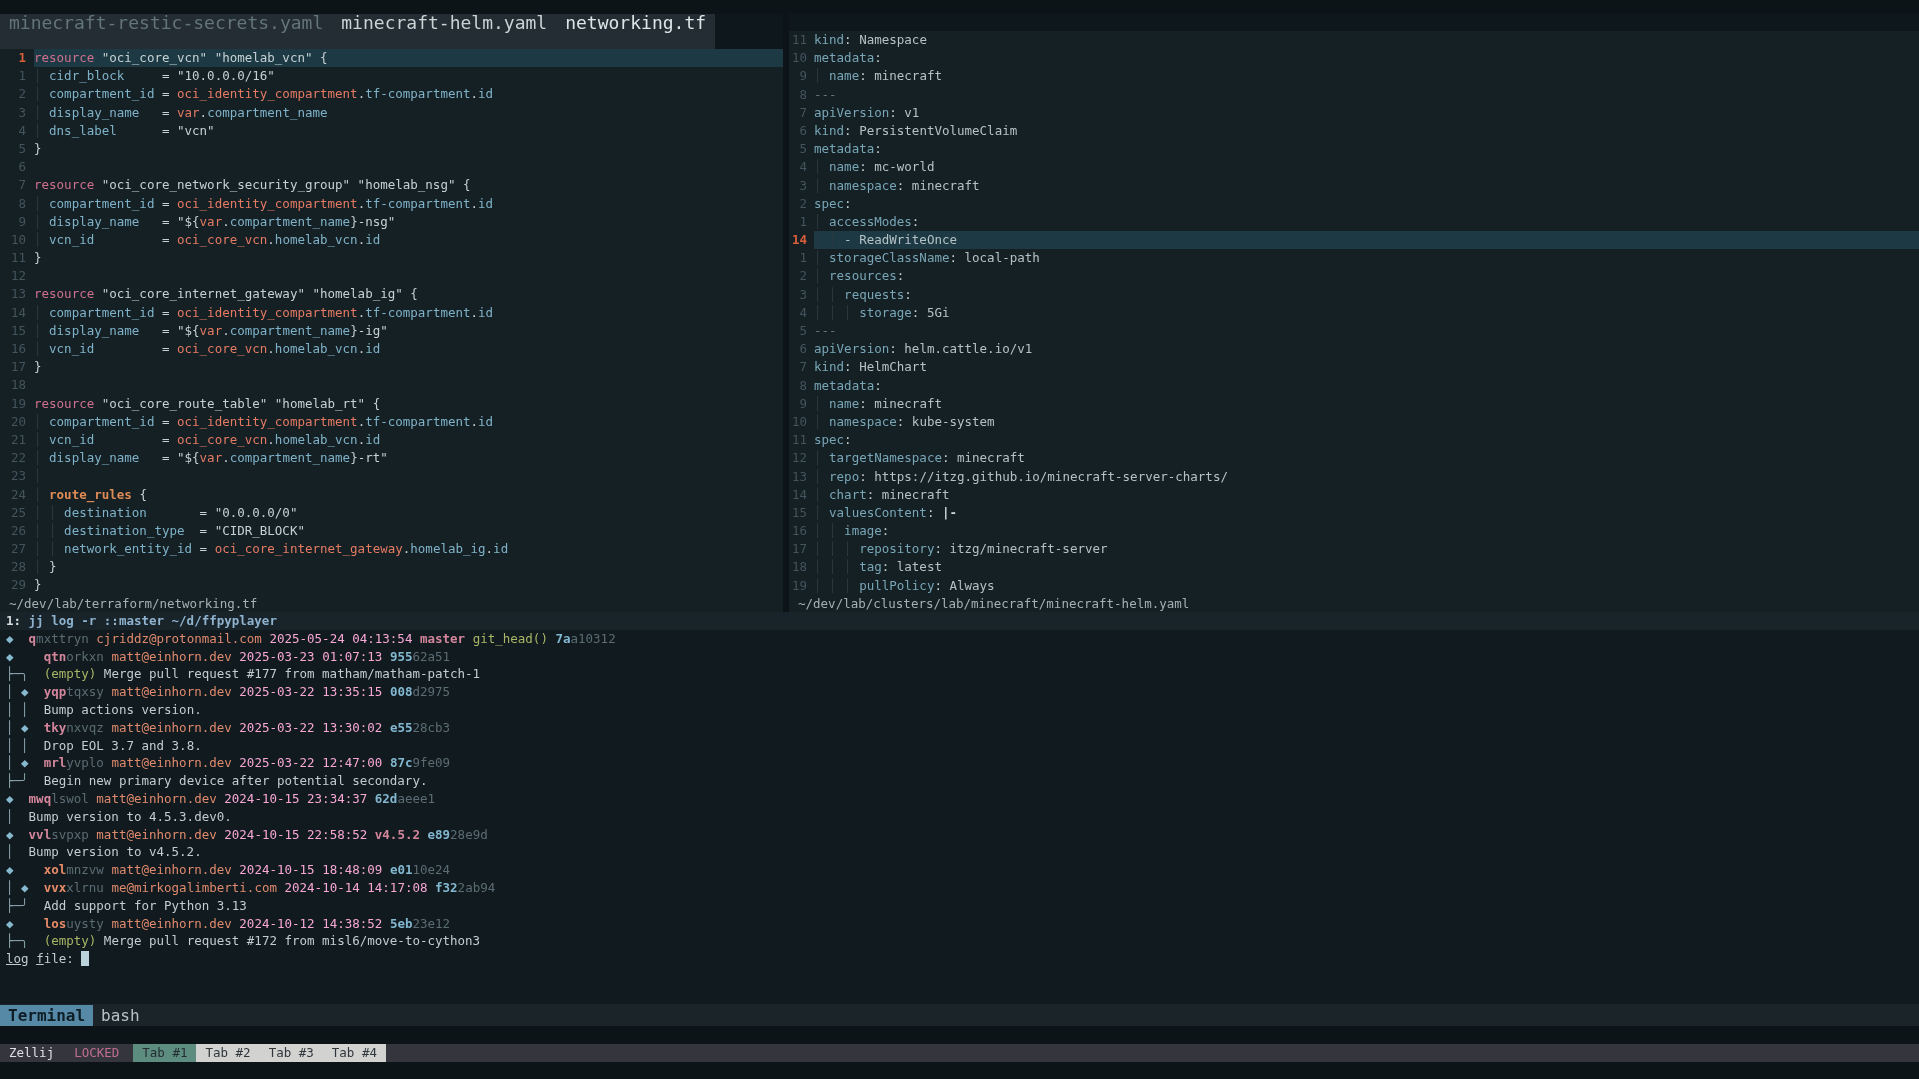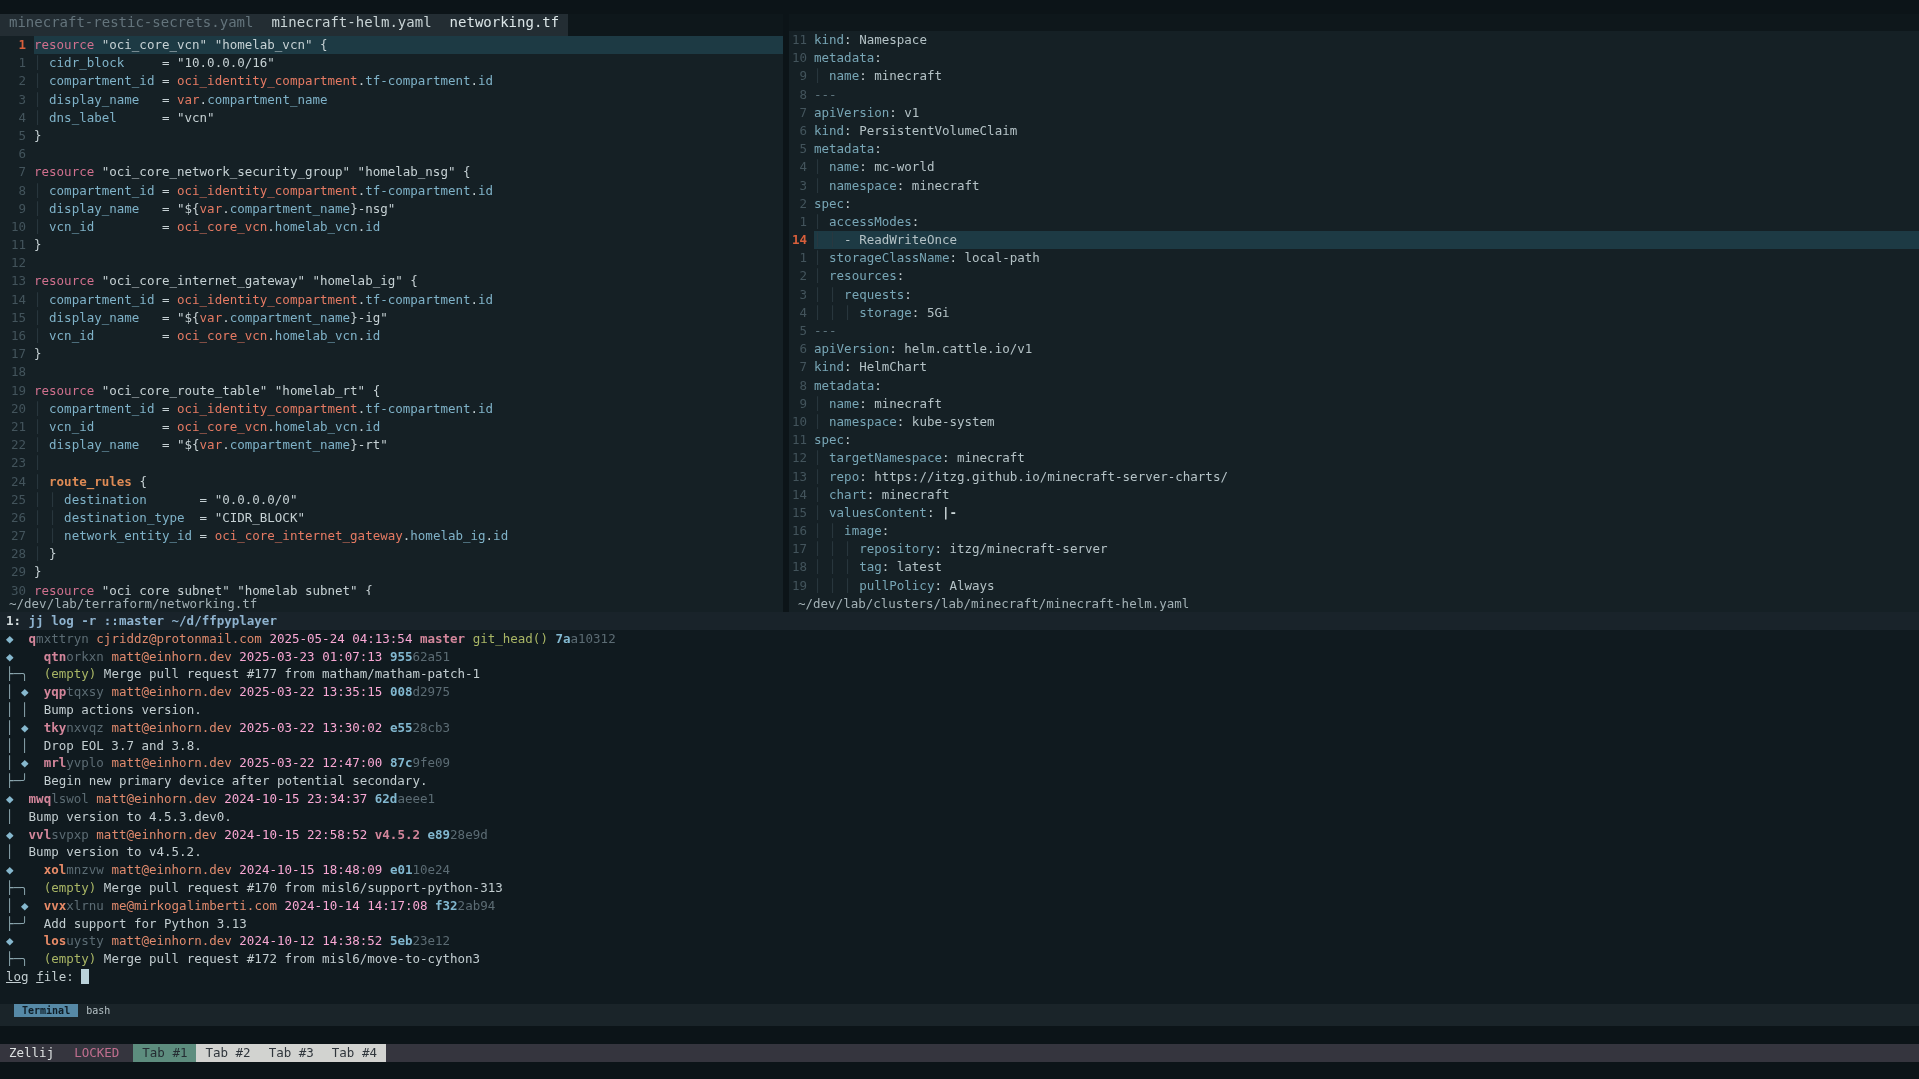--- a/index.html
+++ b/index.html
@@ -4,38 +4,38 @@
 <style>
   html,body{margin:0;padding:0;background:#0c1418;}
   body{width:1919px;height:1079px;overflow:hidden;font-family:"DejaVu Sans Mono",monospace;}
   .screen{width:1919px;height:1079px;display:flex;flex-direction:column;}
   .topgap{height:14px;background:#0c1418;}
   .panes{display:flex;height:598px;}
   .pane{display:flex;flex-direction:column;background:#152025;overflow:hidden;}
   .pane-left{width:783px;}
   .divider{width:6px;background:#0c1418;}
   .pane-right{flex:1;}
-  .bufferline{height:22px;display:flex;background:#be185d;font-size:14px;line-height:17px;white-space:pre;}
+  .bufferline{height:35px;display:flex;background:#be185d;font-size:18px;line-height:17px;white-space:pre;}
   .btab{padding:0 9px;background:#232d33;color:#c9d4d6;}
   .btab.dim{color:#64747c;}
   .btab.active{color:#dce6e8;}
   .blfill{flex:1;background:#0e171b;}
   .topstrip{height:17px;background:#0e171b;}
   .code{flex:1;font-size:12.5px;overflow:hidden;}
   .crow{display:flex;height:18.2px;line-height:18.2px;}
   .gut{width:26px;padding-right:8px;text-align:right;color:#43545c;flex-shrink:0;white-space:pre;}
   .pane-right .gut{width:18px;padding-right:7px;}
   .crow.cur .gut{color:#d95f3b;font-weight:bold;}
   .ltxt{white-space:pre;flex:1;}
   .crow.cur .ltxt{background:#1d3a44;}
   .statusline{height:17px;line-height:17px;font-size:12.5px;color:#a3b1b6;padding-left:9px;white-space:pre;background:#152025;}
   .terminal{height:392px;background:#101a1f;font-size:12.5px;}
   .trow{height:17.8px;line-height:17.8px;white-space:pre;padding-left:6px;}
   .trow.cmdrow{background:#19232a;}
-  .termtabbar{height:22px;background:#1a2429;display:flex;align-items:flex-start;font-size:10px;padding-left:14px;white-space:pre;}
+  .termtabbar{height:22px;background:#1a2429;display:flex;align-items:flex-end;font-size:16px;padding-left:0;white-space:pre;}
   .ttab{padding:1px 8px;color:#b6c2c6;}
   .ttab.active{background:#5689a6;color:#0f1d26;font-weight:bold;}
   .zgap{height:18px;background:#0c1418;}
   .zbar{height:18px;background:#35353e;display:flex;font-size:12.5px;line-height:18px;font-weight:normal;white-space:pre;}
   .zapp{color:#dde1e1;padding:0 10px 0 9px;}
   .zmode{color:#c06e8e;padding:0 10px;}
   .ztabs{display:flex;margin-left:4px;}
   .ztab{padding:0 9px;background:#d2d3d0;color:#30363c;}
   .ztab.active{background:#5d8d7e;color:#252d33;}
   .zfill{flex:1;}
@@ -357,21 +357,20 @@
         <div class="trow"><span class="s-g">│ │  </span><span class="s-desc">Bump actions version.</span></div>
         <div class="trow"><span class="s-g">│ </span><span class="s-d">◆  </span><span class="s-cid">tky</span><span class="s-cidr">nxvqz</span><span class="s-desc"> </span><span class="s-em">matt@einhorn.dev</span><span class="s-desc"> </span><span class="s-date">2025-03-22 13:30:02</span><span class="s-desc"> </span><span class="s-coid">e55</span><span class="s-coidr">28cb3</span></div>
         <div class="trow"><span class="s-g">│ │  </span><span class="s-desc">Drop EOL 3.7 and 3.8.</span></div>
         <div class="trow"><span class="s-g">│ </span><span class="s-d">◆  </span><span class="s-cid">mrl</span><span class="s-cidr">yvplo</span><span class="s-desc"> </span><span class="s-em">matt@einhorn.dev</span><span class="s-desc"> </span><span class="s-date">2025-03-22 12:47:00</span><span class="s-desc"> </span><span class="s-coid">87c</span><span class="s-coidr">9fe09</span></div>
         <div class="trow"><span class="s-g">├─╯  </span><span class="s-desc">Begin new primary device after potential secondary.</span></div>
         <div class="trow"><span class="s-d">◆  </span><span class="s-cid">mwq</span><span class="s-cidr">lswol</span><span class="s-desc"> </span><span class="s-em">matt@einhorn.dev</span><span class="s-desc"> </span><span class="s-date">2024-10-15 23:34:37</span><span class="s-desc"> </span><span class="s-coid">62d</span><span class="s-coidr">aeee1</span></div>
         <div class="trow"><span class="s-g">│  </span><span class="s-desc">Bump version to 4.5.3.dev0.</span></div>
         <div class="trow"><span class="s-d">◆  </span><span class="s-cid">vvl</span><span class="s-cidr">svpxp</span><span class="s-desc"> </span><span class="s-em">matt@einhorn.dev</span><span class="s-desc"> </span><span class="s-date">2024-10-15 22:58:52</span><span class="s-desc"> </span><span class="s-branch">v4.5.2</span><span class="s-desc"> </span><span class="s-coid">e89</span><span class="s-coidr">28e9d</span></div>
         <div class="trow"><span class="s-g">│  </span><span class="s-desc">Bump version to v4.5.2.</span></div>
         <div class="trow"><span class="s-d">◆    </span><span class="s-cid2">xol</span><span class="s-cidr">mnzvw</span><span class="s-desc"> </span><span class="s-em">matt@einhorn.dev</span><span class="s-desc"> </span><span class="s-date">2024-10-15 18:48:09</span><span class="s-desc"> </span><span class="s-coid">e01</span><span class="s-coidr">10e24</span></div>
-        <div class="trow"><span class="s-g">├─╮  </span><span class="s-empty">(empty)</span><span class="s-desc"> Merge pull request #170 from misl6/support-python-313</span></div>
         <div class="trow"><span class="s-g">│ </span><span class="s-d">◆  </span><span class="s-cid2">vvx</span><span class="s-cidr">xlrnu</span><span class="s-desc"> </span><span class="s-em">me@mirkogalimberti.com</span><span class="s-desc"> </span><span class="s-date">2024-10-14 14:17:08</span><span class="s-desc"> </span><span class="s-coid">f32</span><span class="s-coidr">2ab94</span></div>
         <div class="trow"><span class="s-g">├─╯  </span><span class="s-desc">Add support for Python 3.13</span></div>
         <div class="trow"><span class="s-d">◆    </span><span class="s-cid2">los</span><span class="s-cidr">uysty</span><span class="s-desc"> </span><span class="s-em">matt@einhorn.dev</span><span class="s-desc"> </span><span class="s-date">2024-10-12 14:38:52</span><span class="s-desc"> </span><span class="s-coid">5eb</span><span class="s-coidr">23e12</span></div>
         <div class="trow"><span class="s-g">├─╮  </span><span class="s-empty">(empty)</span><span class="s-desc"> Merge pull request #172 from misl6/move-to-cython3</span></div>
         <div class="trow promptrow"><span class="s-u">lo</span><span class="s-desc">g </span><span class="s-u">f</span><span class="s-desc">ile:</span><span class="s-desc"> </span><span class="s-cur"> </span></div>
       </div>
   </div>
 
   <div class="termtabbar">
     <div id="termtab-tabs" style="display:flex"><div class="ttab active">Terminal</div><div class="ttab">bash</div></div>

